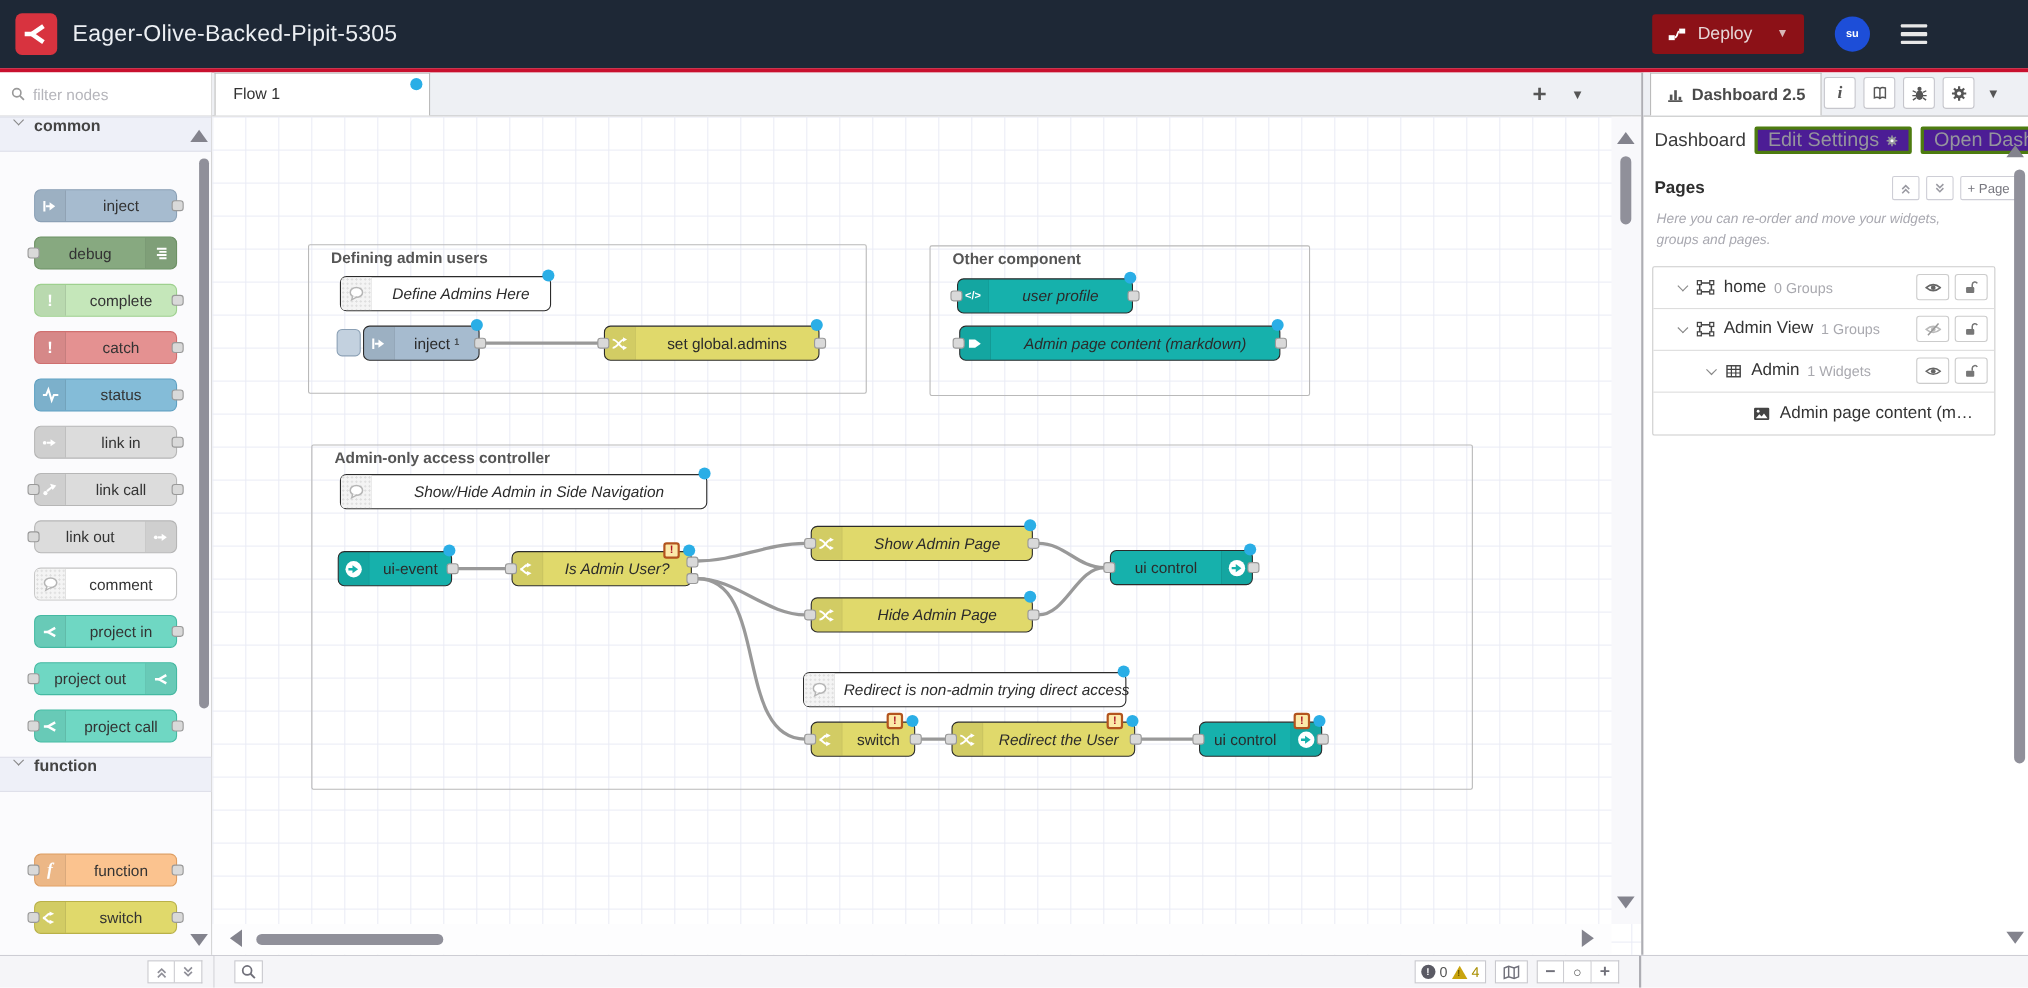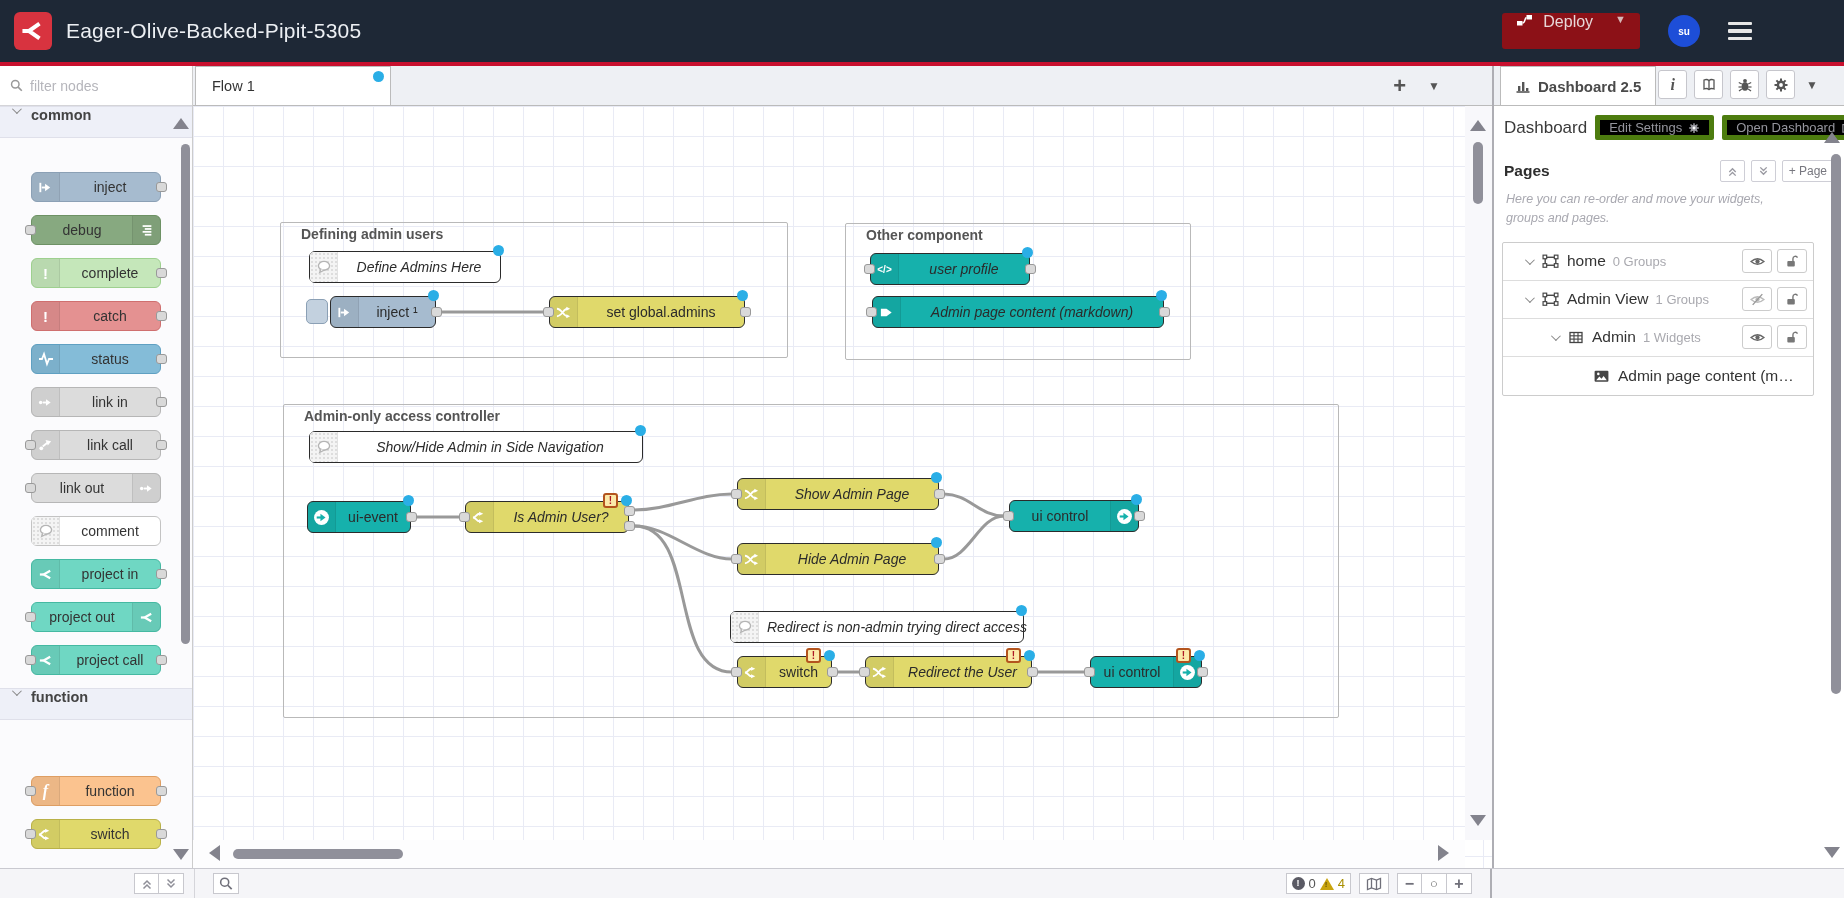--- a/index.html
+++ b/index.html
@@ -7,21 +7,21 @@
   body { font-family:"Liberation Sans", sans-serif; background:#fff; color:#333; }
 
   .app { width:1844px; height:898px; display:flex; flex-direction:column; }
 
   
   .header { height:62px; background:#1e2836; display:flex; align-items:center; padding:0 14px; flex:0 0 auto; }
   .redline { height:4px; background:#c8102e; flex:0 0 auto; }
   .logo { width:38px; height:38px; border-radius:6px; background:#d8333f; display:flex; align-items:center; justify-content:center; }
   .header-title { color:#eceff3; font-size:21px; margin-left:14px; letter-spacing:.2px; }
   .header-spacer { flex:1; }
-  .deploy-btn { background:#8c1117; color:#e8d8d8; height:36px; border-radius:3px; display:flex; align-items:flex-start; padding:0 14px; font-size:16px; gap:10px; cursor:pointer; }
+  .deploy-btn { background:#8c1117; color:#e8d8d8; height:36px; border-radius:3px; display:flex; align-items:center; padding:0 14px; font-size:16px; gap:10px; cursor:pointer; }
   .deploy-caret { margin-left:12px; font-size:11px; color:#d8b7b7; }
   .avatar { width:32px; height:32px; border-radius:50%; background:#1d4ed8; color:#fff; font-size:10px; display:flex; align-items:center; justify-content:center; margin-left:28px; font-weight:bold; }
   .hamburger { width:24px; margin-left:28px; margin-right:78px; cursor:pointer; }
   .hamburger div { height:3.5px; background:#e7e7e7; margin:4px 0; border-radius:1px; }
 
   
   .main { flex:1; display:flex; min-height:0; }
   .palette { width:193px; flex:0 0 auto; border-right:1px solid #ccc; background:#fbfbfd; position:relative; }
   .workspace { flex:1; display:flex; flex-direction:column; min-width:0; position:relative; }
   .sidebar { width:352px; flex:0 0 auto; border-left:2px solid #aeaeb4; background:#fff; position:relative; }
@@ -96,21 +96,21 @@
   
   .side-tabstrip { height:40px; background:#eef0f4; border-bottom:1px solid #bbb; display:flex; align-items:flex-end; padding-left:6px; position:relative; }
   .side-tab { height:39px; background:#fff; border:1px solid #bbb; border-bottom:none; display:flex; align-items:center; gap:7px; padding:0 14px; font-weight:bold; color:#4a4a4a; font-size:15px; cursor:pointer; }
   .side-btns { position:absolute; right:26px; bottom:6px; display:flex; gap:7px; align-items:center; }
   .sq-btn { width:29px; height:29px; border:1px solid #c6c6cc; border-radius:3px; background:#fff; display:flex; align-items:center; justify-content:center; color:#555; cursor:pointer; }
   .sq-btn .seri { font-family:"Liberation Serif", serif; font-weight:bold; font-style:italic; font-size:16px; }
   .side-caret { font-size:12px; color:#555; margin-left:4px; cursor:pointer; }
 
   .dash-row { display:flex; align-items:center; padding:9px 10px 8px 10px; gap:8px; }
   .dash-title { font-size:17px; color:#3a3a3a; flex:1; }
-  .mini-btn { height:25px; border:5px solid #4d7c0f; border-radius:2px; background:#000000; color:#95959d; font-size:13px; display:flex; align-items:center; gap:6px; padding:0 9px; cursor:pointer; white-space:nowrap; }
+  .mini-btn { height:25px; border:3px solid #4d7c0f; border-radius:2px; background:#4c1d95; color:#95959d; font-size:18px; display:flex; align-items:center; gap:6px; padding:0 9px; cursor:pointer; white-space:nowrap; }
 
   .side-tabs { display:flex; border-bottom:1px solid #bbb; padding:6px 8px 0 8px; gap:6px; height:38px; }
   .stab { flex:1; border:1px solid #c9c9d2; border-bottom:none; background:#eef0f6; color:#84848c; font-size:15px; display:flex; align-items:center; justify-content:center; cursor:pointer; border-radius:2px 2px 0 0; }
   .stab.active { background:#fff; color:#333; font-weight:bold; margin-bottom:-1px; border-color:#bbb; }
 
   .pages-row { display:flex; align-items:center; padding:12px 10px 4px 10px; gap:6px; }
   .pages-title { font-weight:bold; font-size:15.5px; color:#2e2e2e; flex:1; }
   .tiny-btn { height:22px; min-width:24px; border:1px solid #ceced6; border-radius:2px; background:#fff; color:#77777f; font-size:12px; display:flex; align-items:center; justify-content:center; padding:0 6px; gap:3px; cursor:pointer; }
   .help-text { font-style:italic; color:#a8a8b0; font-size:12.5px; padding:4px 12px 10px 12px; line-height:1.5; width:320px; }
 

